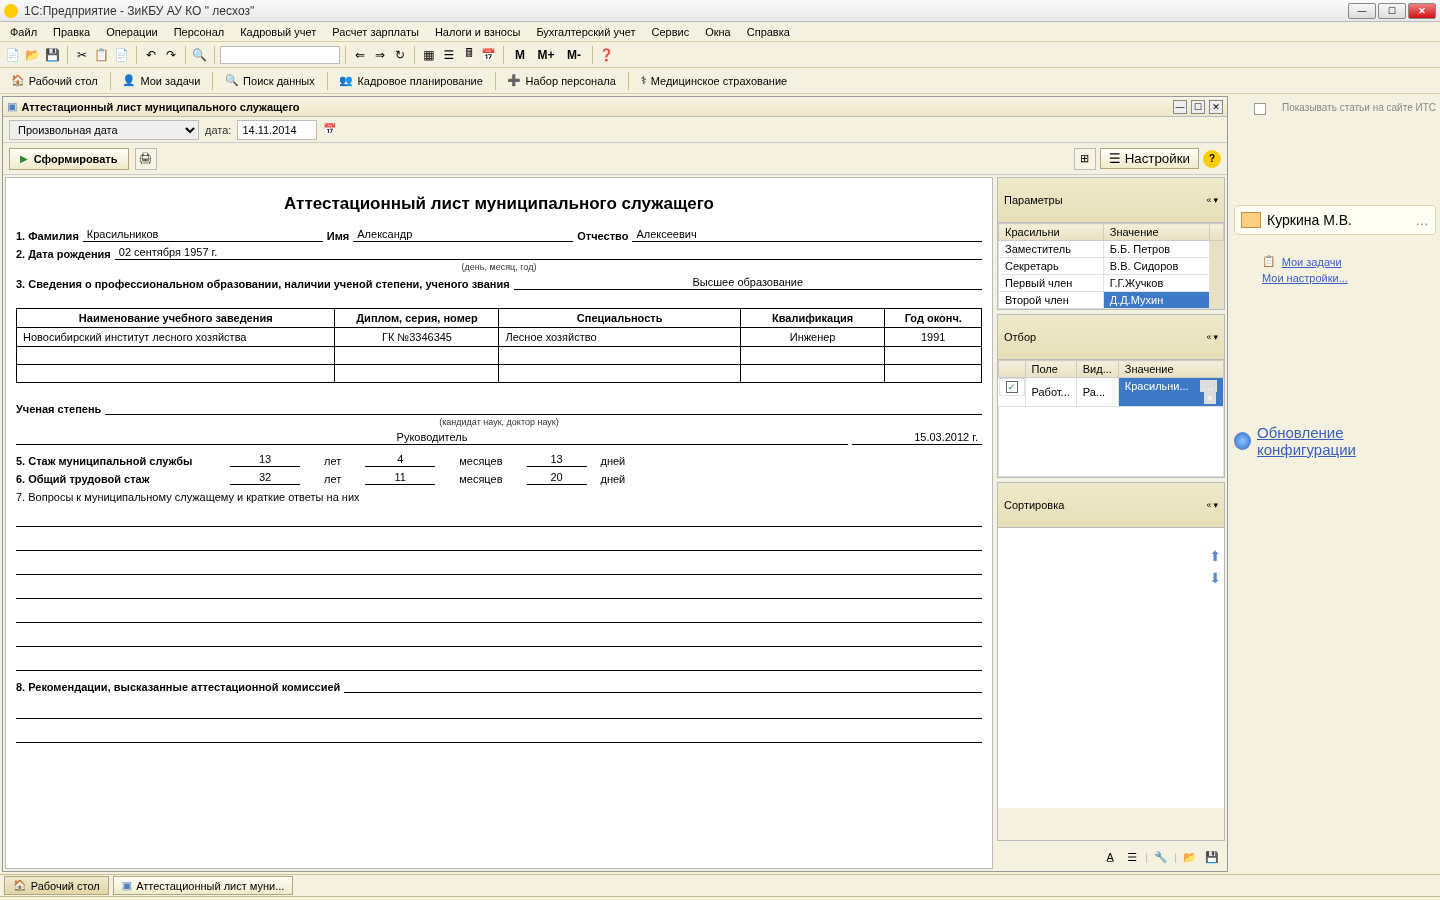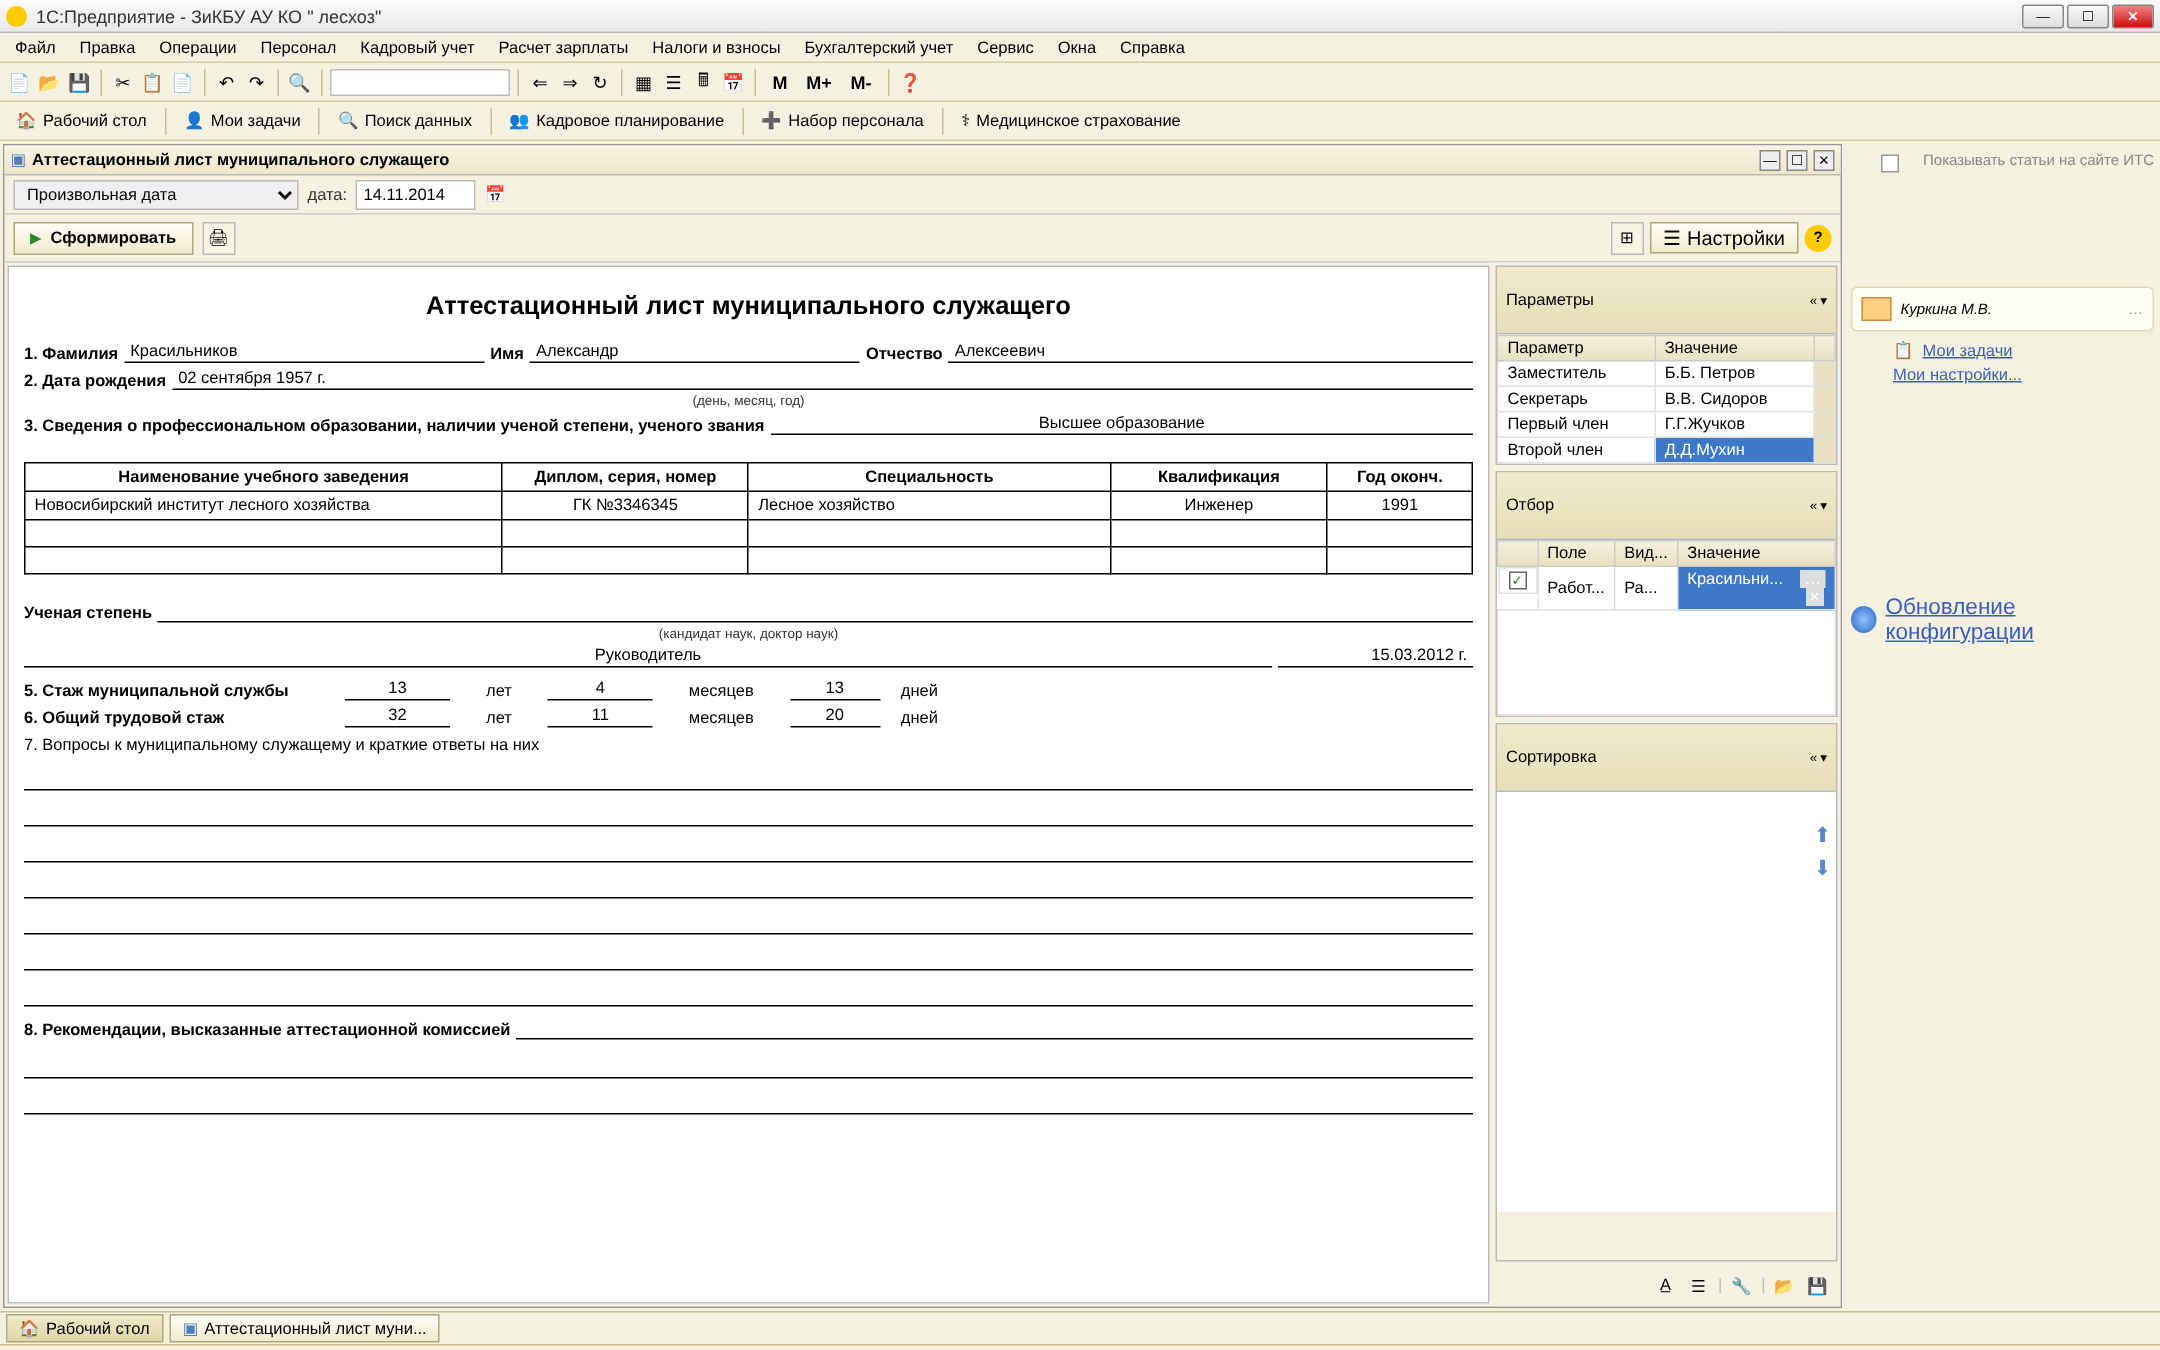--- a/index.html
+++ b/index.html
@@ -74,21 +74,21 @@
 .panel-header .phdr-btns { margin-left: auto; display: flex; gap: 2px; font-size: 9px; }
 .panel-body { background: #fff; }
 
 table.param-tbl { width: 100%; border-collapse: collapse; font-size: 11px; }
 table.param-tbl th { background: linear-gradient(#f4f0dc,#e8e0c0); border: 1px solid #ccc; padding: 2px 6px; text-align: left; font-weight: normal; }
 table.param-tbl td { border: 1px solid #e0e0e0; padding: 2px 6px; }
 table.param-tbl tr.selected td.val { background: #3d79c7; color: #fff; }
 .scroll-hint { width: 14px; background: #e8e0c0; }
 
 
-.side-link-card { background: #fffef4; border: 1px solid #e0d8b0; border-radius: 4px; padding: 6px; margin: 6px 0; display: flex; gap: 6px; align-items: center; font-size: 10px; font-style: italic; }
+.side-link-card { background: #fffef4; border: 1px solid #e0d8b0; border-radius: 4px; padding: 6px; margin: 20px 0; display: flex; gap: 6px; align-items: center; font-size: 14px; }
 .side-link-card .card-icon { width: 20px; height: 16px; background: #ffd080; border: 1px solid #cc9040; }
 .side-links { margin-left: 28px; display: flex; flex-direction: column; gap: 4px; }
 .side-links a { color: #3a5fbf; text-decoration: underline; font-size: 11px; }
 .side-update { display: flex; align-items: center; gap: 6px; margin-top: 140px; }
 .side-update .globe { width: 18px; height: 18px; background: radial-gradient(#8ec5ff,#2a60c0); border-radius: 50%; }
 .side-update a { color: #3a5fbf; text-decoration: underline; font-size: 15px; }
 .show-articles { display: flex; align-items: flex-start; gap: 16px; margin: 4px 0 10px; }
 .show-articles .chk { width: 12px; height: 12px; border: 1px solid #999; background: #fff; margin-top: 1px; }
 .show-articles .txt { text-align: right; color: #888; font-size: 10px; line-height: 1.2; }
 
@@ -349,21 +349,21 @@
             <span>Параметры</span>
             <span class="phdr-btns">
                 <span>«</span>
                 <span>▾</span>
               </span>
           </div>
           <div class="panel-body">
             <table class="param-tbl">
               <tbody>
                   <tr>
-                    <th>Параметр</th>
+                    <th>Красильни</th>
                     <th>Значение</th>
                     <th class="scroll-hint"></th>
                   </tr>
               <tr>
                     <td>Заместитель</td>
                     <td>Б.Б. Петров</td>
                     <td class="scroll-hint"></td>
                   </tr>
               <tr>
                     <td>Секретарь</td>

